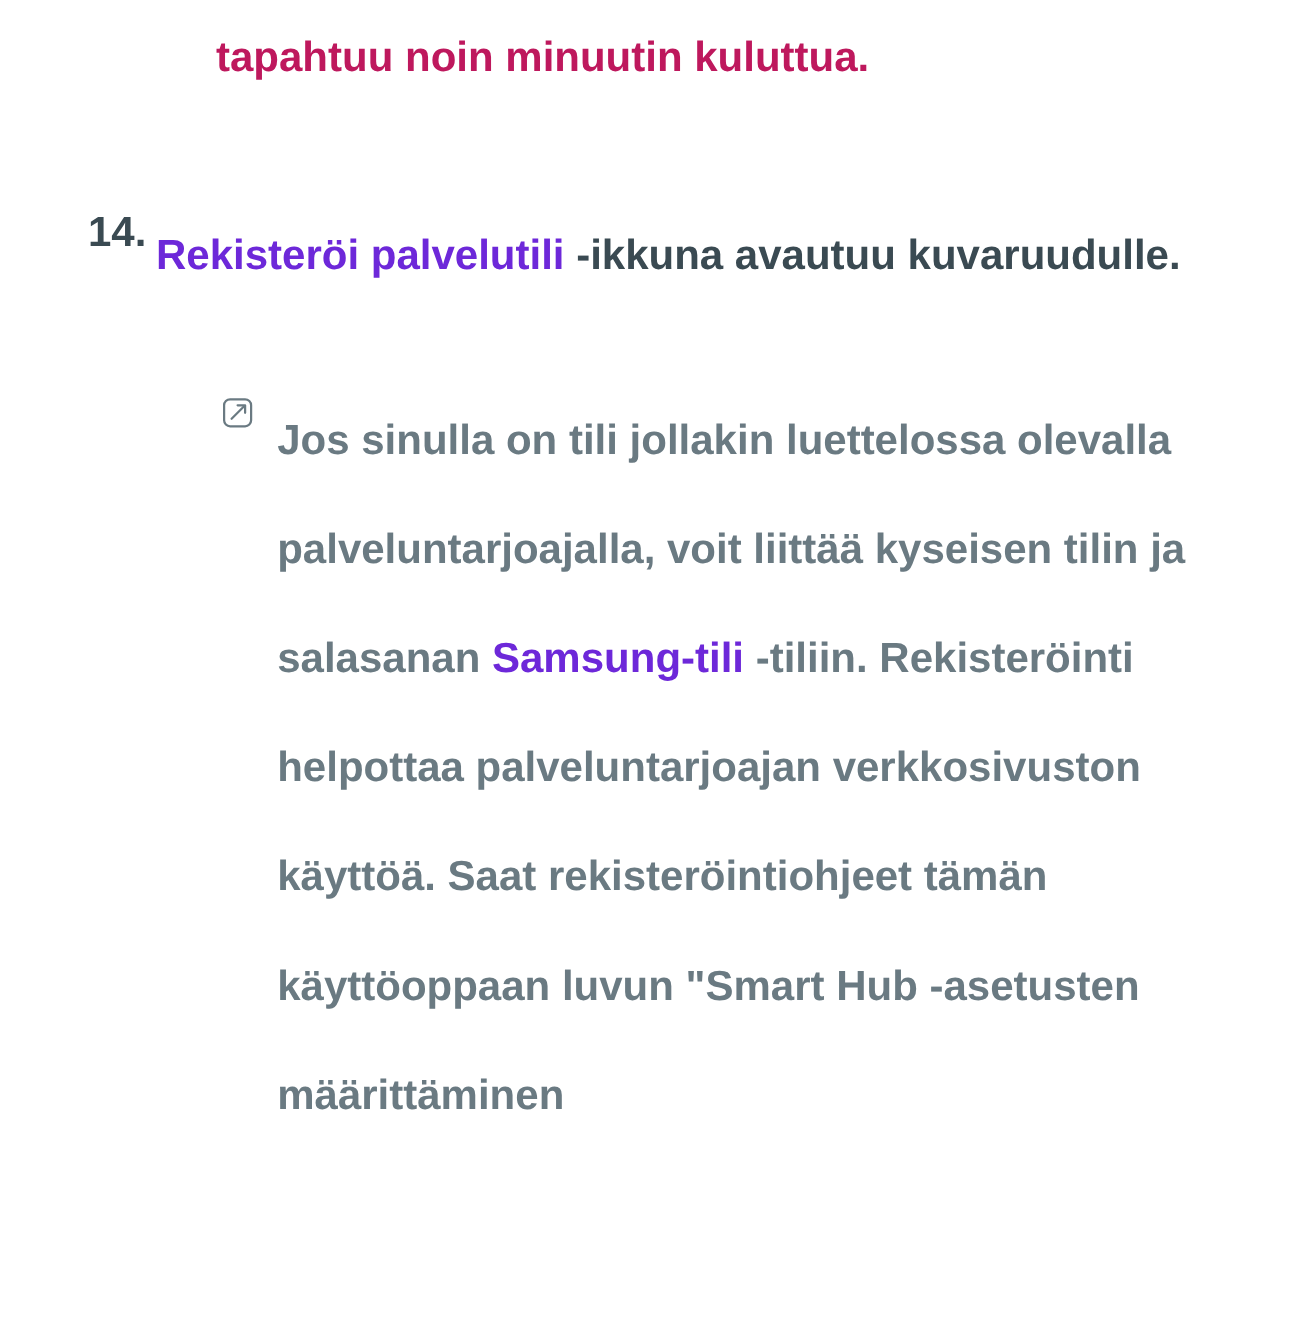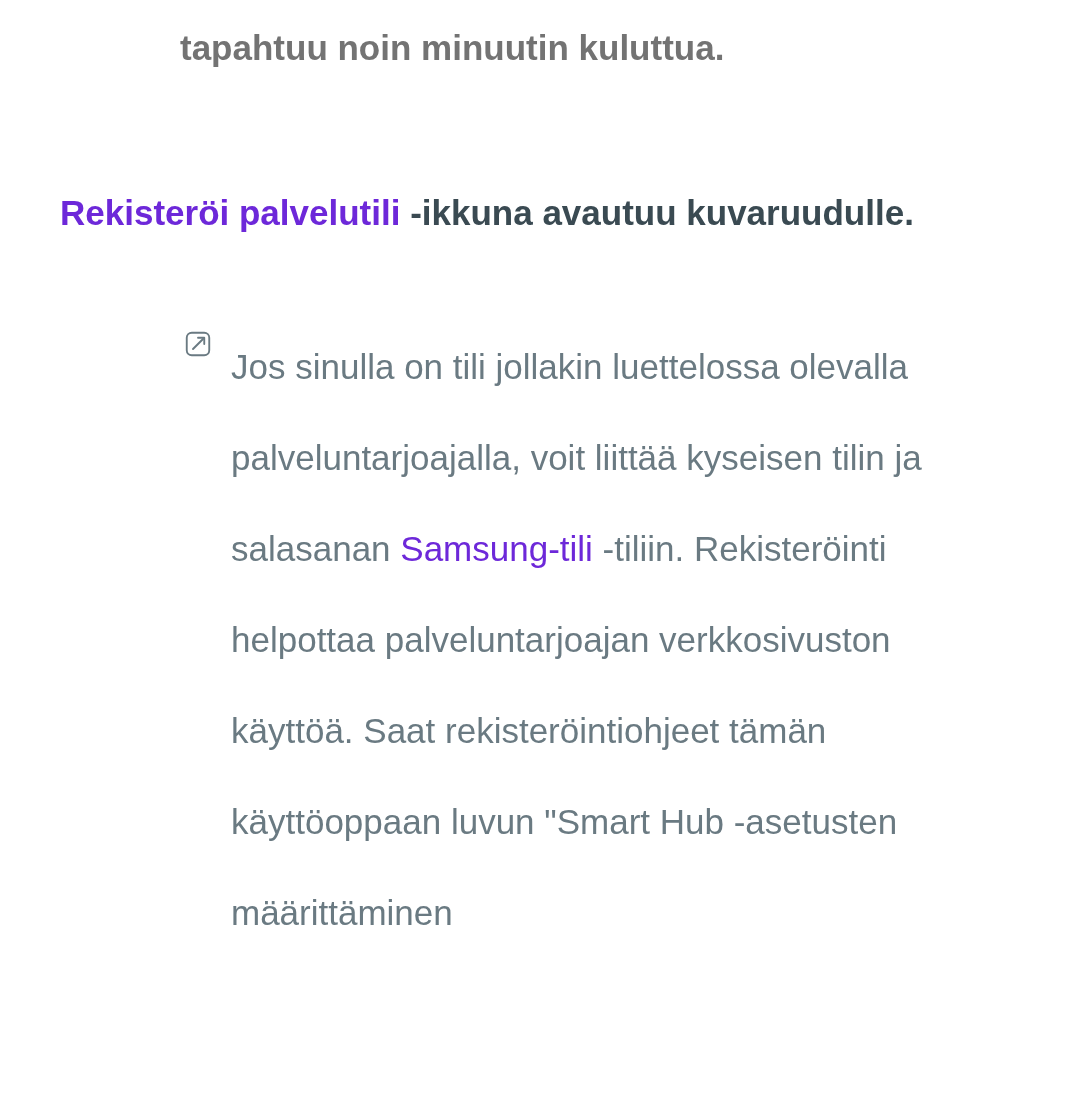--- a/index.html
+++ b/index.html
@@ -13,21 +13,21 @@
       background: #ffffff;
       width: 1080px;
       height: 1104px;
       padding: 20px 60px;
       color: #3a4a52;
     }
     
     .prev-text {
       font-size: 35px;
       font-weight: 700;
-      color: #737373;
+      color: #be185d;
       line-height: 1.6;
       margin-left: 120px;
       margin-bottom: 90px;
     }
     
     .item-14 {
       display: flex;
       margin-bottom: 60px;
     }
     
@@ -64,32 +64,33 @@
       padding-top: 8px;
     }
     
     .note-icon svg {
       width: 30px;
       height: 30px;
     }
     
     .note-content {
       font-size: 35px;
-      font-weight: 400;
+      font-weight: 700;
       color: #6a7a82;
       line-height: 2.6;
       flex: 1;
     }
   </style>
 </head>
 <body>
 
 <div class="prev-text">tapahtuu noin minuutin kuluttua.</div>
 
 <div class="item-14">
+  <div class="item-number">14.</div>
   <div class="item-content">
     <span class="teal-text">Rekisteröi palvelutili</span><span> -ikkuna avautuu kuvaruudulle.</span>
   </div>
 </div>
 
 <div class="note-block">
   <div class="note-icon">
     <svg viewBox="0 0 24 24" fill="none" stroke="#6a7a82" stroke-width="1.5">
       <rect x="3" y="3" width="18" height="18" rx="4" ry="4"></rect>
       <path d="M8 16 L16 8" stroke-linecap="round"></path>

